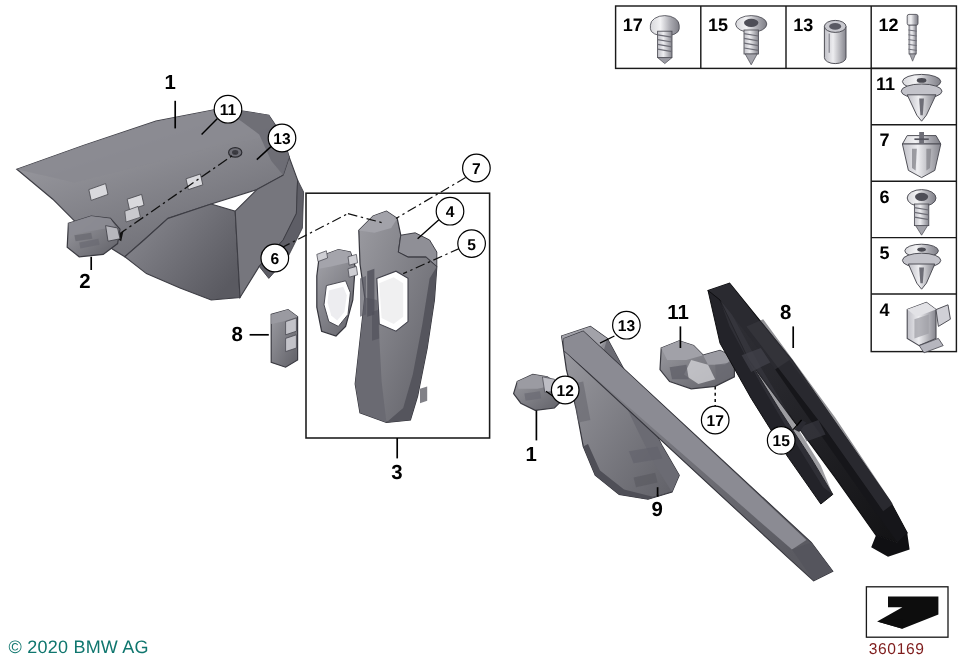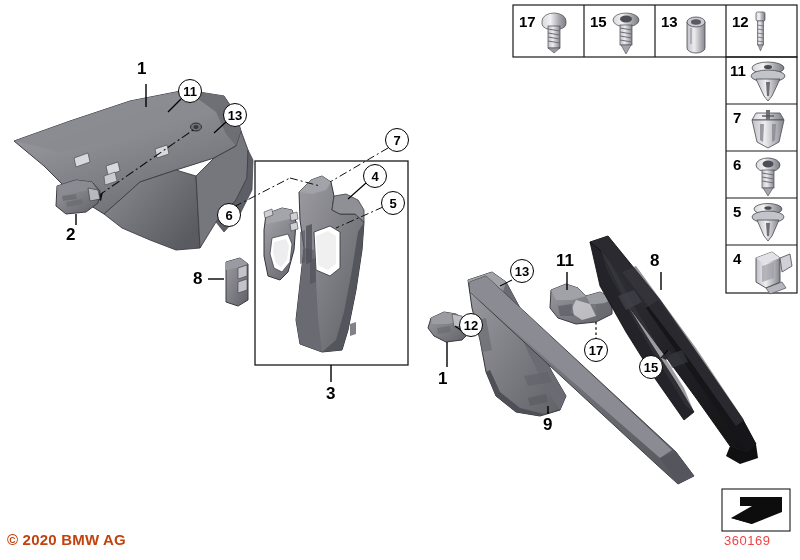--- a/index.html
+++ b/index.html
@@ -7,22 +7,22 @@
        font-family:"Liberation Sans",sans-serif;}
   #stage{position:relative;width:800px;height:560px;background:#ffffff;}
   svg#art{position:absolute;left:0;top:0;width:800px;height:560px;}
   .lbl{position:absolute;font-weight:bold;font-size:17px;color:#000;
        line-height:1;letter-spacing:0px;}
   .callout{position:absolute;width:22px;height:22px;border:1.7px solid #000;
            border-radius:50%;background:#fff;color:#000;font-weight:bold;
            font-size:13px;display:flex;align-items:center;justify-content:center;}
   .legnum{position:absolute;font-weight:bold;font-size:15px;color:#000;}
   .copyright{position:absolute;left:7px;top:531px;font-size:15px;
-             font-weight:bold;color:#c2410c;letter-spacing:0.2px;}
-  .diagid{position:absolute;left:724px;top:533px;font-size:13px;color:#ef4444;
+             font-weight:normal;color:#0f766e;letter-spacing:0.2px;}
+  .diagid{position:absolute;left:724px;top:533px;font-size:13px;color:#7f1d1d;
           letter-spacing:0.5px;}
 </style>
 </head>
 <body>
 
 <div id="stage">
 
 <svg id="art" viewBox="0 0 800 560">
   <defs>
     <linearGradient id="gA" x1="0" y1="0" x2="0.6" y2="1">

